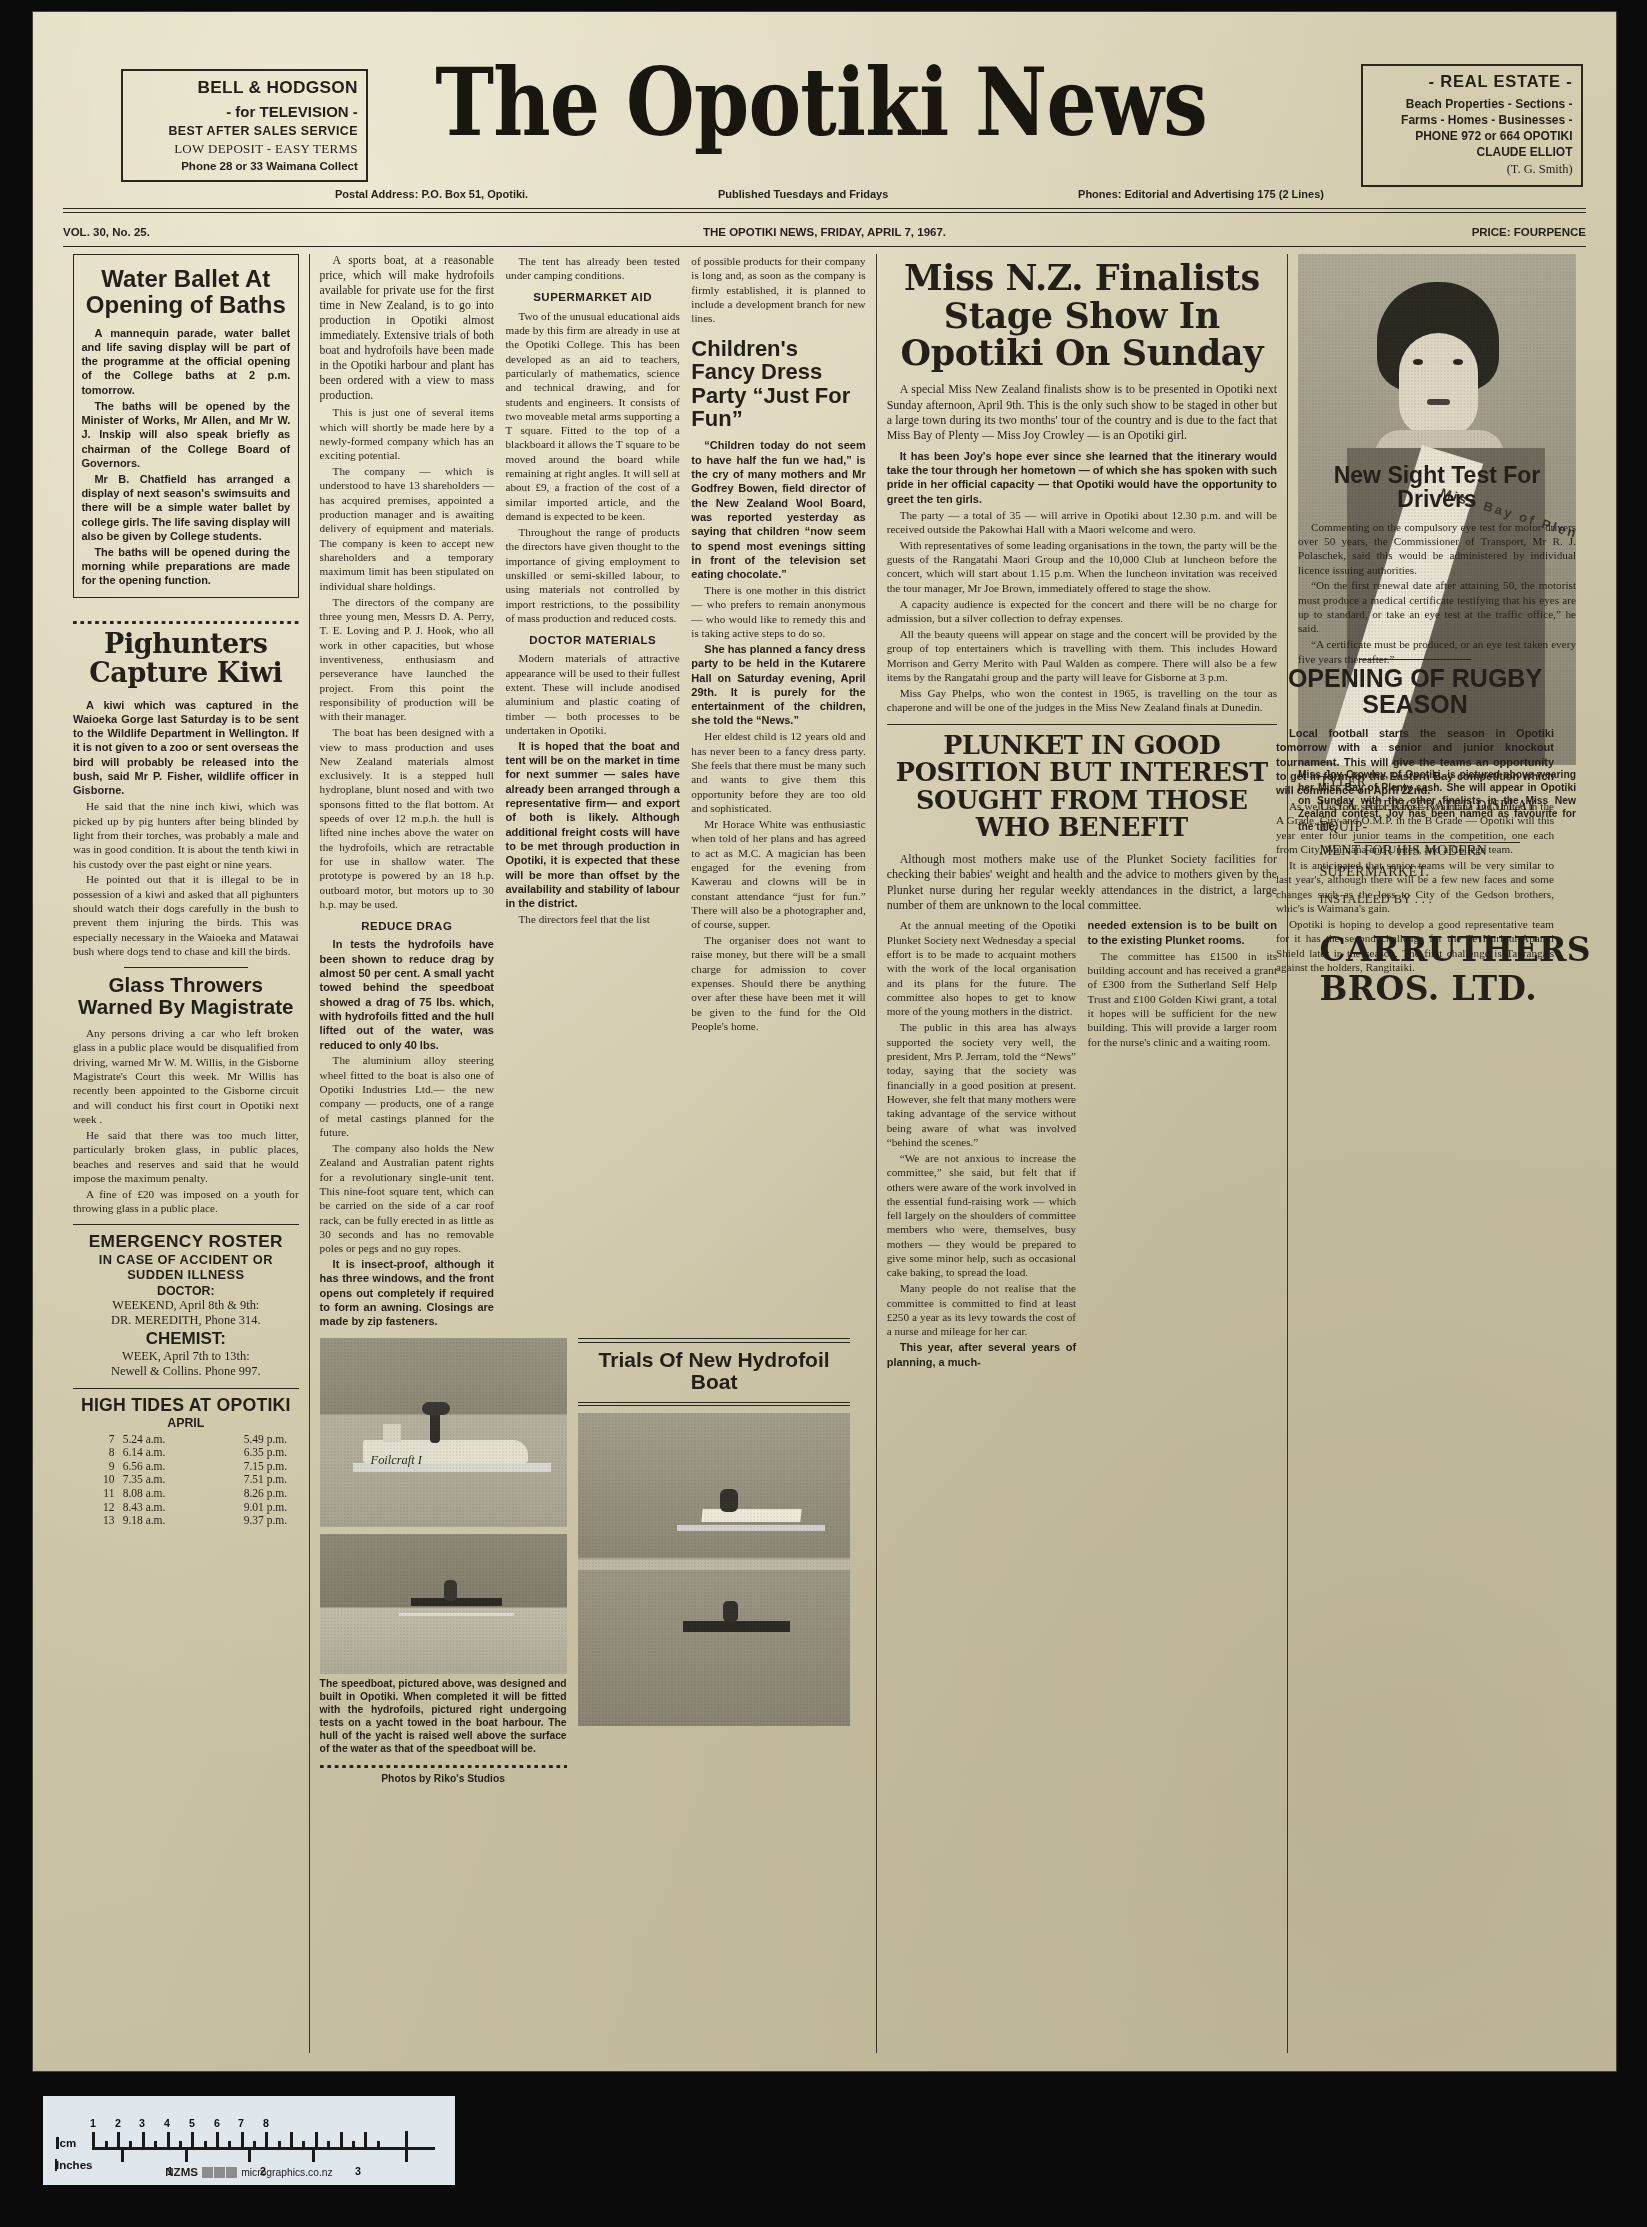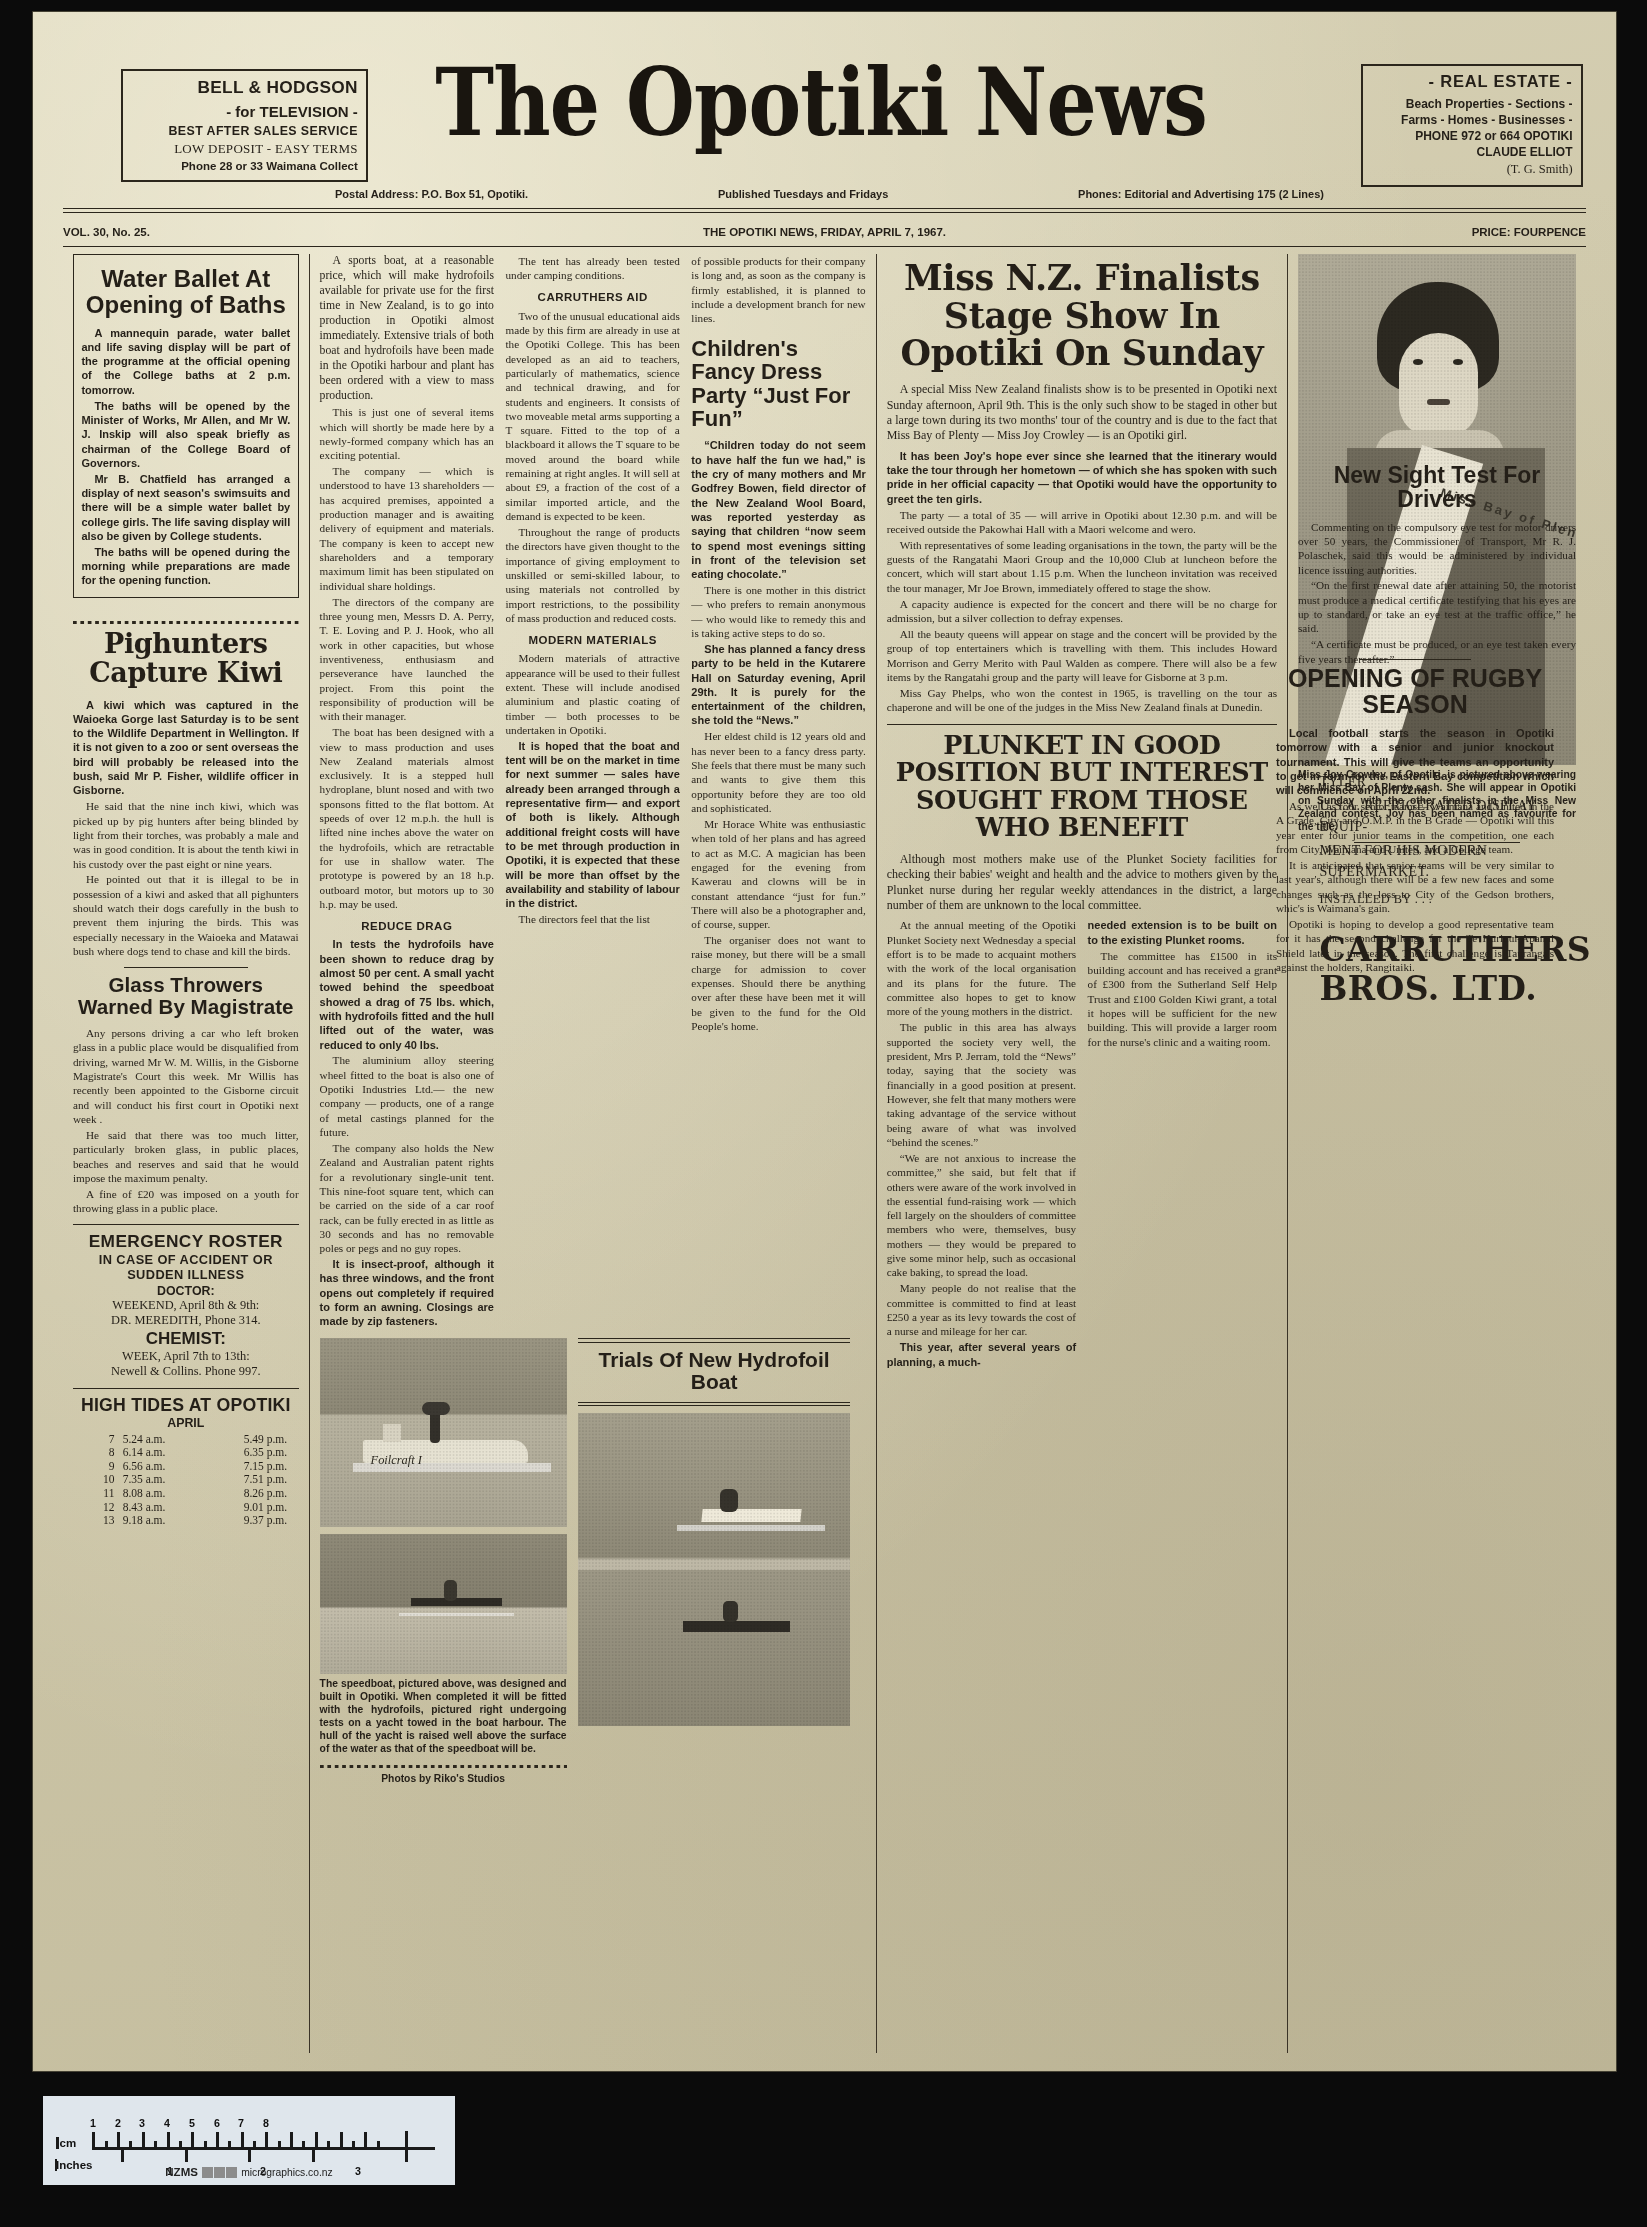--- a/index.html
+++ b/index.html
@@ -255,24 +255,24 @@
           <p class="serif ind">The directors of the company are three young men, Messrs D. A. Perry, T. E. Loving and P. J. Hook, who all work in other capacities, but whose inventiveness, enthusiasm and perseverance have launched the project. From this point the responsibility of production will be with their manager.</p>
           <p class="serif ind">The boat has been designed with a view to mass production and uses New Zealand materials almost exclusively. It is a stepped hull hydroplane, blunt nosed and with two sponsons fitted to the flat bottom. At speeds of over 12 m.p.h. the hull is lifted nine inches above the water on the hydrofoils, which are retractable for use in shallow water. The prototype is powered by an 18 h.p. outboard motor, but motors up to 30 h.p. may be used.</p>
           <div class="k">REDUCE DRAG</div>
           <p class="sans ind">In tests the hydrofoils have been shown to reduce drag by almost 50 per cent. A small yacht towed behind the speedboat showed a drag of 75 lbs. which, with hydrofoils fitted and the hull lifted out of the water, was reduced to only 40 lbs.</p>
           <p class="serif ind">The aluminium alloy steering wheel fitted to the boat is also one of Opotiki Industries Ltd.— the new company — products, one of a range of metal castings planned for the future.</p>
           <p class="serif ind">The company also holds the New Zealand and Australian patent rights for a revolutionary single-unit tent. This nine-foot square tent, which can be carried on the side of a car roof rack, can be fully erected in as little as 30 seconds and has no removable poles or pegs and no guy ropes.</p>
           <p class="sans ind">It is insect-proof, although it has three windows, and the front opens out completely if required to form an awning. Closings are made by zip fasteners.</p>
         </div>
         <div>
           <p class="serif ind">The tent has already been tested under camping conditions.</p>
-          <div class="k">CARRUTHERS AID</div>
+          <div class="k">SUPERMARKET AID</div>
           <p class="serif ind">Two of the unusual educational aids made by this firm are already in use at the Opotiki College. This has been developed as an aid to teachers, particularly of mathematics, science and technical drawing, and for students and engineers. It consists of two moveable metal arms supporting a T square. Fitted to the top of a blackboard it allows the T square to be moved around the board while remaining at right angles. It will sell at about £9, a fraction of the cost of a similar imported article, and the demand is expected to be keen.</p>
           <p class="serif ind">Throughout the range of products the directors have given thought to the importance of giving employment to unskilled or semi-skilled labour, to using materials not controlled by import restrictions, to the possibility of mass production and reduced costs.</p>
-          <div class="k">MODERN MATERIALS</div>
+          <div class="k">DOCTOR MATERIALS</div>
           <p class="serif ind">Modern materials of attractive appearance will be used to their fullest extent. These will include anodised aluminium and plastic coating of timber — both processes to be undertaken in Opotiki.</p>
           <p class="sans ind">It is hoped that the boat and tent will be on the market in time for next summer — sales have already been arranged through a representative firm— and export of both is likely. Although additional freight costs will have to be met through production in Opotiki, it is expected that these will be more than offset by the availability and stability of labour in the district.</p>
           <p class="serif ind">The directors feel that the list</p>
         </div>
         <div>
           <p class="serif">of possible products for their company is long and, as soon as the company is firmly established, it is planned to include a development branch for new lines.</p>
 
           <h1 class="bh" style="font-size:22px;margin-top:11.5px;text-align:left;">Children's Fancy Dress Party “Just For Fun”</h1>
           <p class="sans ind">“Children today do not seem to have half the fun we had,” is the cry of many mothers and Mr Godfrey Bowen, field director of the New Zealand Wool Board, was reported yesterday as saying that children “now seem to spend most evenings sitting in front of the television set eating chocolate.”</p>
           <p class="serif ind">There is one mother in this district — who prefers to remain anonymous — who would like to remedy this and is taking active steps to do so.</p>

